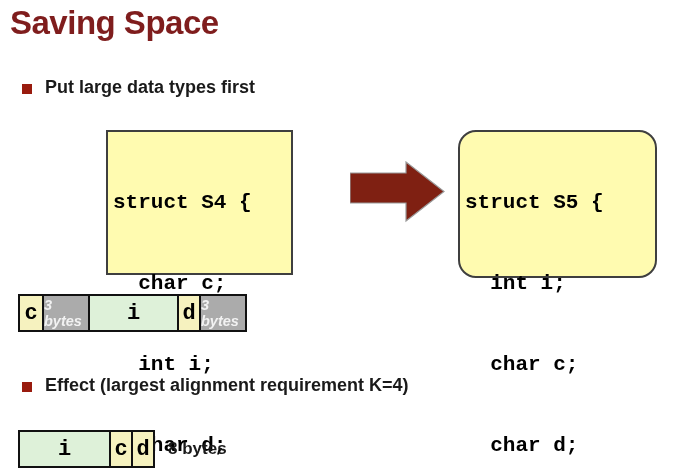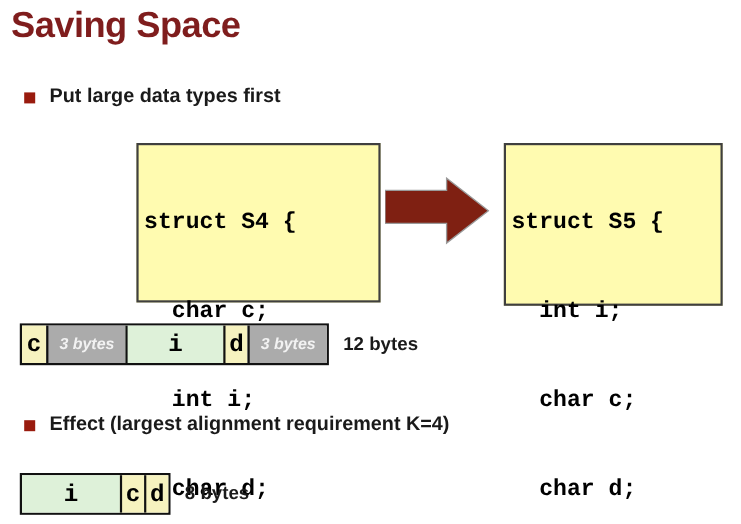--- a/index.html
+++ b/index.html
@@ -25,22 +25,22 @@
   .bullet-1{top:77px;}
   .bullet-2{top:375px;}
   
   .code-box{
     position:absolute;box-sizing:border-box;
     background:#fffbb0;border:2px solid #3f3f3f;
     font-family:"Liberation Mono",monospace;font-weight:bold;
     font-size:21px;line-height:27px;color:#000;
     padding:3px 0 0 5px;white-space:pre;
   }
-  .code-s4{left:106px;top:130px;width:222px;height:145px;margin-left:18px;}
-  .code-s5{left:458px;top:130px;width:199px;height:148px;}
+  .code-s4{left:106px;top:130px;width:187px;height:145px;}
+  .code-s5{left:458px;top:130px;width:199px;height:148px;border-radius:18px;}
   .code-box div{white-space:pre;}
   
   .arrow-wrap{position:absolute;left:350px;top:161px;width:95px;height:62px;}
   
   .bar-row{position:absolute;display:flex;align-items:center;}
   .bar-1{left:18px;top:294px;}
   .bar-2{left:18px;top:430px;}
   .bar{
     display:flex;box-sizing:content-box;border:2px solid #111;height:34px;
   }
@@ -54,21 +54,21 @@
   .cell.pad{background:#ababab;}
   .cell .fld{
     font-family:"Liberation Mono",monospace;font-weight:bold;font-size:22px;color:#000;
   }
   .cell .padtxt{
     font-family:"Liberation Sans",sans-serif;font-weight:bold;font-style:italic;
     font-size:14.5px;color:#f2f2f2;
   }
   .b1{width:22px;}
   .b2{width:44px;}
-  .b3{width:72px;}
+  .b3{width:46px;}
   .b4{width:89px;}
   .bar-total{
     margin-left:13px;font-size:17px;font-weight:bold;color:#1a1a1a;white-space:nowrap;
   }
 </style>
 </head>
 <body>
 
 <div class="slide-title">Saving Space</div>
 
@@ -110,21 +110,20 @@
     <div class="cell int b4">
       <span class="fld">i</span>
     </div>
     <div class="cell char b1">
       <span class="fld">d</span>
     </div>
     <div class="cell pad b3">
       <span class="padtxt">3 bytes</span>
     </div>
   </div>
-  <span class="bar-total">12 bytes</span>
 </div>
 
 <div class="bullet-row bullet-2">
   <span class="marker"></span>
   <span class="btext">Effect (largest alignment requirement K=4)</span>
 </div>
 
 <div class="bar-row bar-2">
   <div class="bar">
     <div class="cell int b4">

